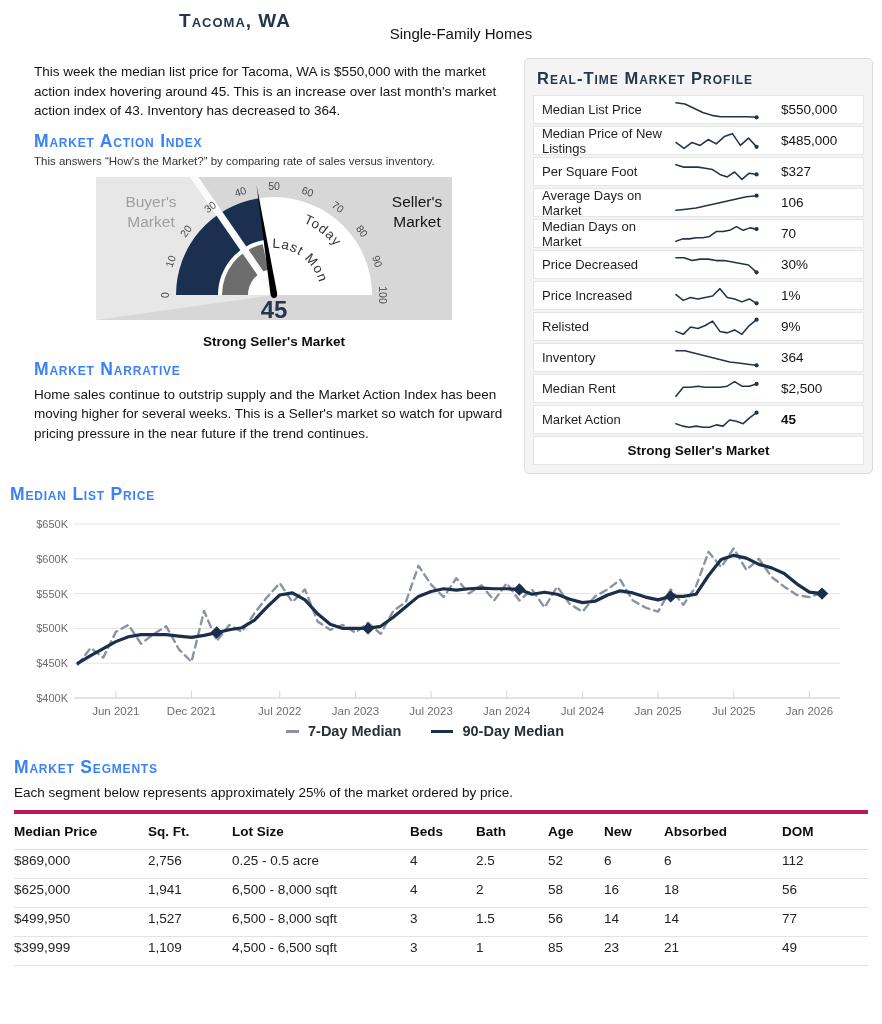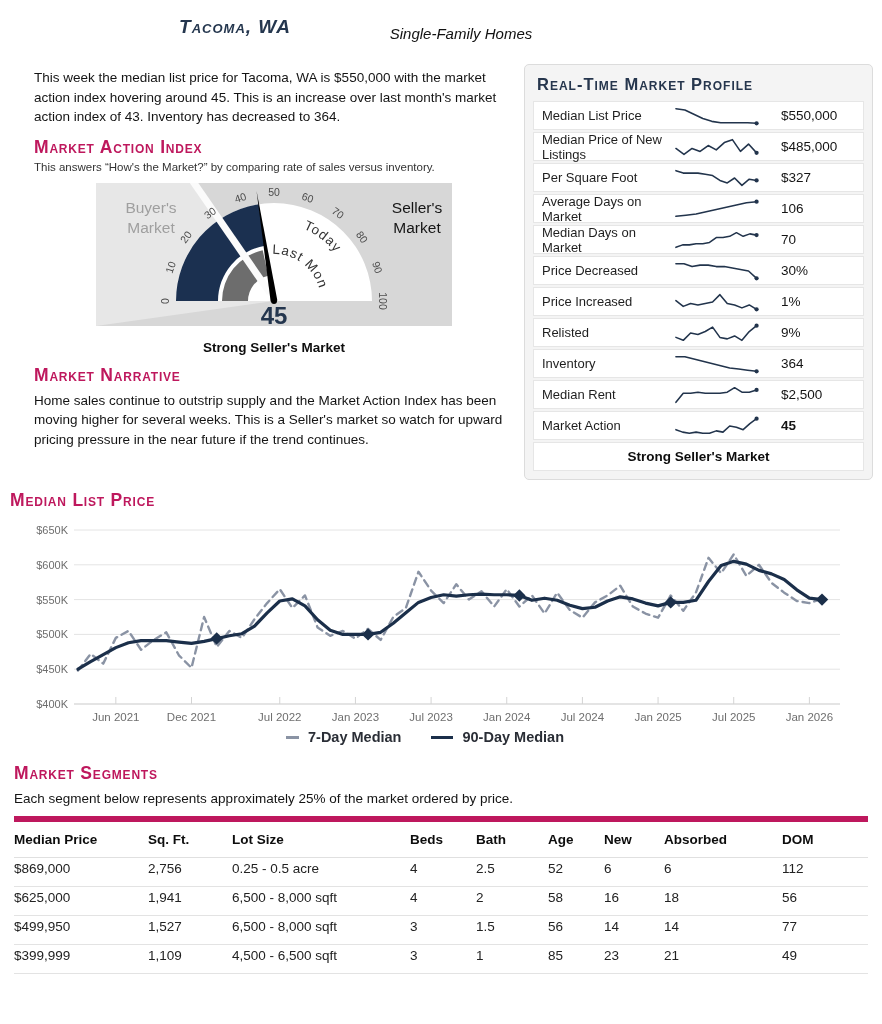--- a/index.html
+++ b/index.html
@@ -1,32 +1,32 @@
 <!DOCTYPE html>
 <html><head>
 <meta charset="utf-8">
 <style>
   html,body{margin:0;padding:0;background:#fff;}
   body{width:882px;font-family:"Liberation Sans","DejaVu Sans",sans-serif;color:#1b1b1b;}
   .page{width:882px;height:1024px;position:relative;overflow:hidden;}
 
   
-  .hdr{position:relative;height:48px;padding-top:16px;font-style:italic;}
+  .hdr{position:relative;height:48px;padding-top:10px;}
   .hdr h1{margin:0;width:470px;text-align:center;font-variant:small-caps;letter-spacing:1px;
           font-size:19px;font-weight:700;color:#24364e;}
   .hdr .subtitle{position:absolute;left:0;top:25px;width:100%;text-align:center;
           font-size:15px;color:#111;margin-left:20px;}
 
   
   .columns{display:flex;padding:0 8px 0 10px;gap:12px;align-items:flex-start;}
   .left-col{width:478px;margin-left:24px;}
   .right-col{width:349px;flex:none;}
 
   .intro{font-size:13.5px;line-height:1.45;margin:4px 0 6px;color:#141414;}
-  h2.sec{font-variant:small-caps;letter-spacing:.8px;color:#be185d;font-size:17.5px;
+  h2.sec{font-variant:small-caps;letter-spacing:.8px;color:#3b82f6;font-size:17.5px;
          font-weight:700;margin:10px 0 2px;}
   .subnote{font-size:11.5px;color:#333;margin:3px 0 10px;}
 
   .gauge-wrap{width:356px;margin-left:62px;}
   .gauge-caption{width:356px;margin:10px 0 2px 62px;text-align:center;
                  font-weight:bold;font-size:13.5px;color:#0d0d0d;}
   .narrative{font-size:13.5px;line-height:1.45;margin:5px 0 0;color:#141414;}
 
   
   .panel{background:#f4f4f4;border:1px solid #dcdcdc;border-radius:5px;padding:8px;}
@@ -49,21 +49,21 @@
   .legend .item{display:flex;align-items:center;gap:9px;font-weight:bold;
                 font-size:14.5px;color:#2a2e36;}
   .legend .dash{height:3px;display:inline-block;}
 
   
   .seg-section{padding:0 14px;}
   .seg-section h2{margin:18px 0 2px;}
   .seg-sub{font-size:13.5px;margin:7px 0 10px;color:#141414;}
   table.seg{width:100%;border-collapse:collapse;font-size:13.5px;table-layout:fixed;}
   table.seg th{text-align:left;font-weight:bold;color:#0d0d0d;padding:10px 4px 10px 0;
-               border-top:6px solid #be185d;border-bottom:1px solid #e0e0e0;}
+               border-top:4px solid #be185d;border-bottom:1px solid #e0e0e0;}
   table.seg td{padding:3px 4px 10px 0;border-bottom:1px solid #e3e3e3;color:#222;}
 </style>
 </head>
 <body>
 
 <div class="page">
 
   <div class="hdr">
     <h1>Tacoma, WA</h1>
     <div class="subtitle">Single-Family Homes</div>

